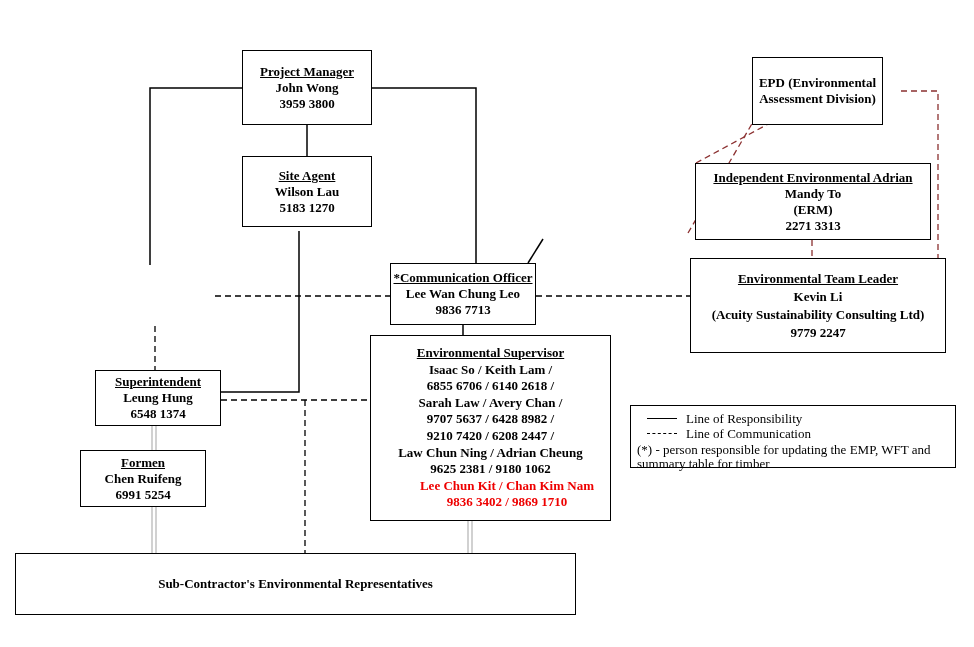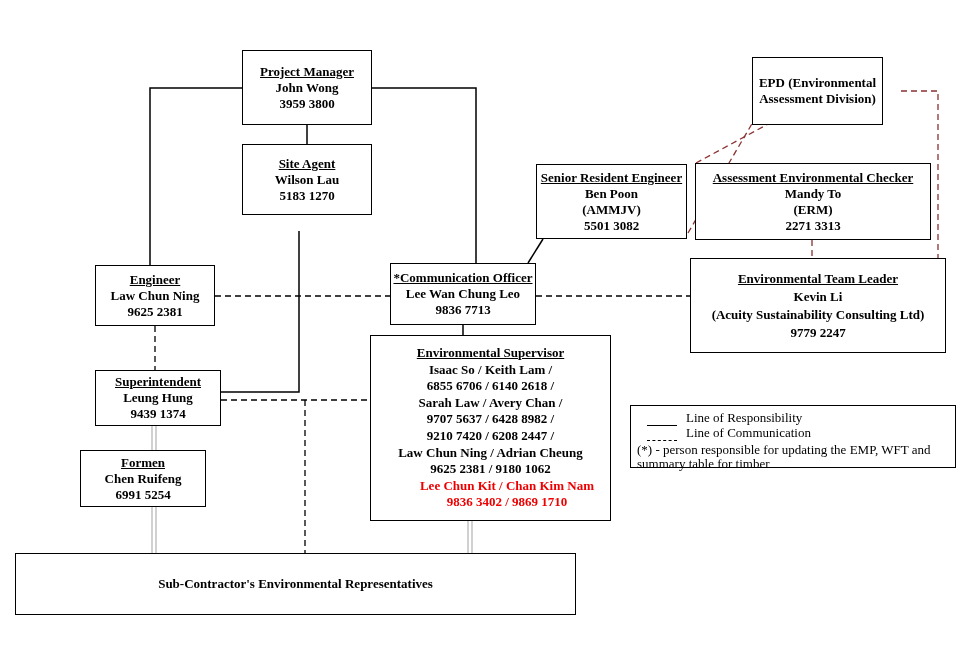--- a/index.html
+++ b/index.html
@@ -40,21 +40,21 @@
   #etl-box { line-height: 18px; }
 
   .legend {
     position: absolute;
     border: 1.5px solid #000000;
     background: #ffffff;
     font-size: 13px;
     font-weight: normal;
     padding: 5px 4px 3px 4px;
   }
-  .legend-row { display: flex; align-items: flex-end; padding-left: 12px; height: 15px; }
+  .legend-row { display: flex; align-items: center; padding-left: 12px; height: 15px; }
   .sample { display: inline-block; width: 30px; margin-right: 9px; }
   .sample.solid { border-top: 1.5px solid #000000; }
   .sample.dashed { border-top: 1.5px dashed #000000; }
   .legend-note { padding-left: 2px; line-height: 14px; margin-top: 2px; }
 </style>
 </head>
 <body>
 
 <div id="canvas">
 
@@ -91,68 +91,57 @@
       <line x1="472" y1="521" x2="472" y2="553"></line>
     </g>
   </svg>
 
   <div class="box" style="left:242px;top:50px;width:130px;height:75px">
     <span class="title">Project Manager</span>
     <span class="line">John Wong</span>
     <span class="line">3959 3800</span>
   </div>
 
-  <div class="box" style="left:242px;top:144px;width:130px;height:71px">
+  <div class="box" style="left:242px;top:156px;width:130px;height:71px">
     <span class="title">Site Agent</span>
     <span class="line">Wilson Lau</span>
     <span class="line">5183 1270</span>
   </div>
 
-  <div class="box" style="left:95px;top:265px;width:120px;height:61px">
-    <span class="title">Engineer</span>
-    <span class="line">Law Chun Ning</span>
-    <span class="line">9625 2381</span>
-  </div>
 
   <div class="box" style="left:390px;top:263px;width:146px;height:62px">
     <span class="title">*Communication Officer</span>
     <span class="line">Lee Wan Chung Leo</span>
     <span class="line">9836 7713</span>
   </div>
 
-  <div class="box" style="left:536px;top:164px;width:151px;height:75px">
-    <span class="title">Senior Resident Engineer</span>
-    <span class="line">Ben Poon</span>
-    <span class="line">(AMMJV)</span>
-    <span class="line">5501 3082</span>
-  </div>
 
   <div class="box" style="left:752px;top:57px;width:131px;height:68px">
     <span class="line">EPD (Environmental</span>
     <span class="line">Assessment Division)</span>
   </div>
 
   <div class="box" style="left:695px;top:163px;width:236px;height:77px">
-    <span class="title">Assessment Environmental Checker</span>
+    <span class="title">Independent Environmental Adrian</span>
     <span class="line">Mandy To</span>
     <span class="line">(ERM)</span>
     <span class="line">2271 3313</span>
   </div>
 
   <div class="box" id="etl-box" style="left:690px;top:258px;width:256px;height:95px">
     <span class="title">Environmental Team Leader</span>
     <span class="line">Kevin Li</span>
     <span class="line">(Acuity Sustainability Consulting Ltd)</span>
     <span class="line">9779 2247</span>
   </div>
 
   <div class="box" style="left:95px;top:370px;width:126px;height:56px">
     <span class="title">Superintendent</span>
     <span class="line">Leung Hung</span>
-    <span class="line">9439 1374</span>
+    <span class="line">6548 1374</span>
   </div>
 
   <div class="box" style="left:80px;top:450px;width:126px;height:57px">
     <span class="title">Formen</span>
     <span class="line">Chen Ruifeng</span>
     <span class="line">6991 5254</span>
   </div>
 
   <div class="box" id="env-supervisor" style="left:370px;top:335px;width:241px;height:186px">
     <span class="title">Environmental Supervisor</span>

